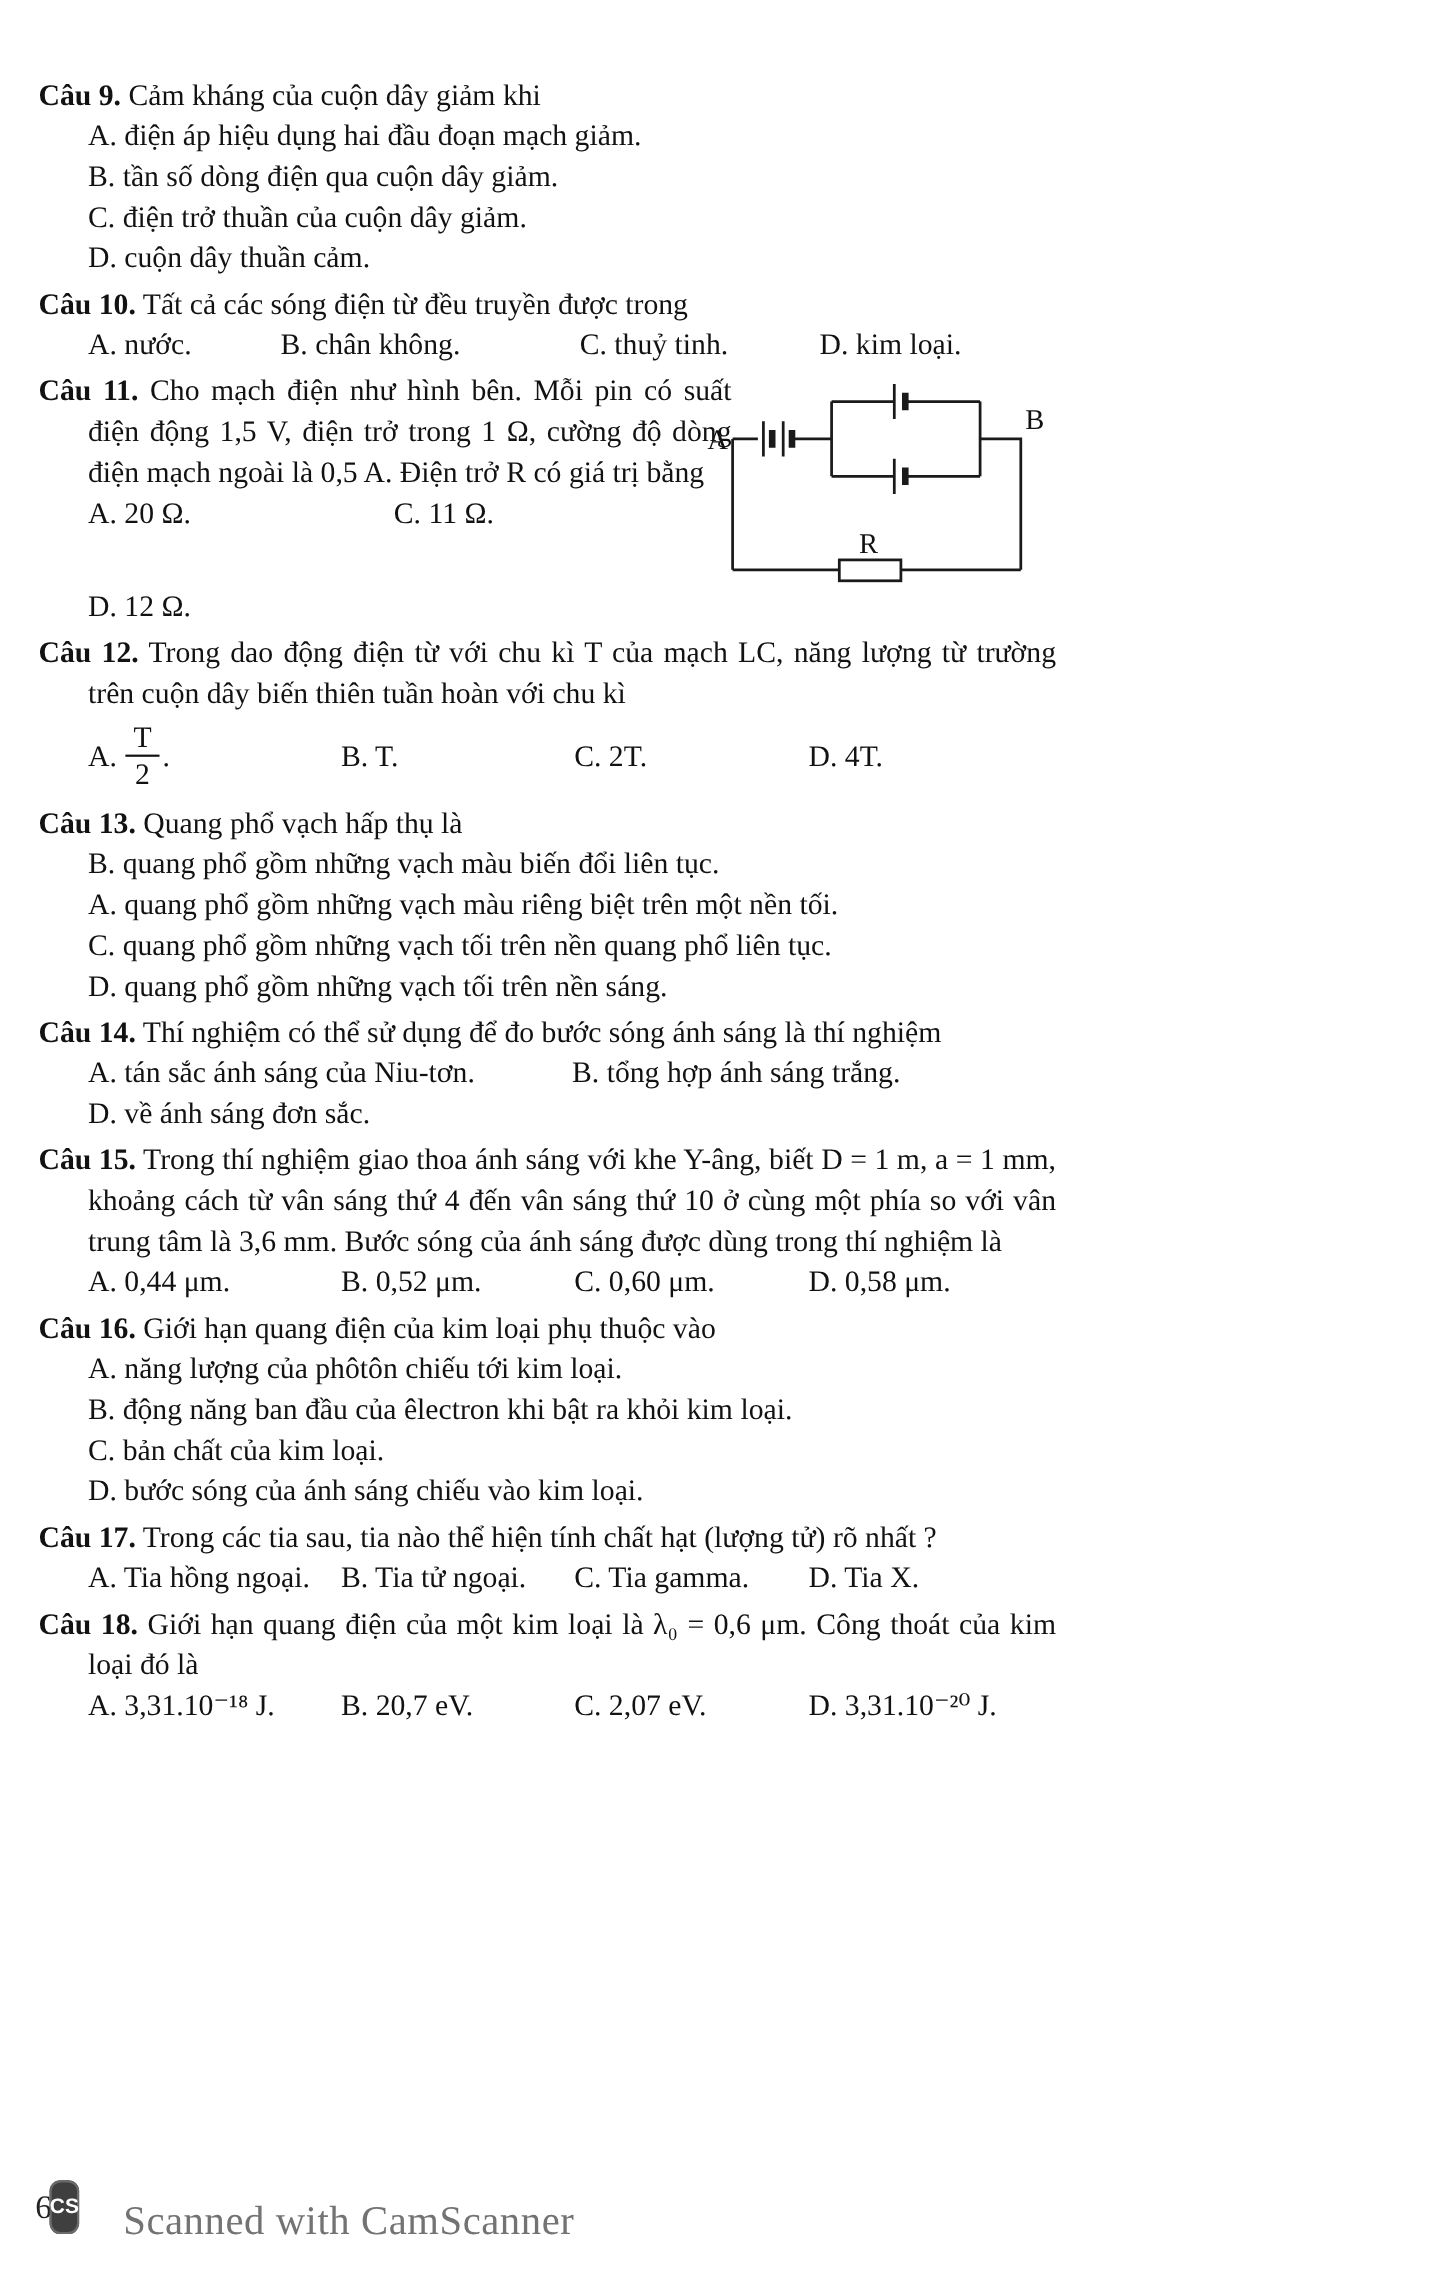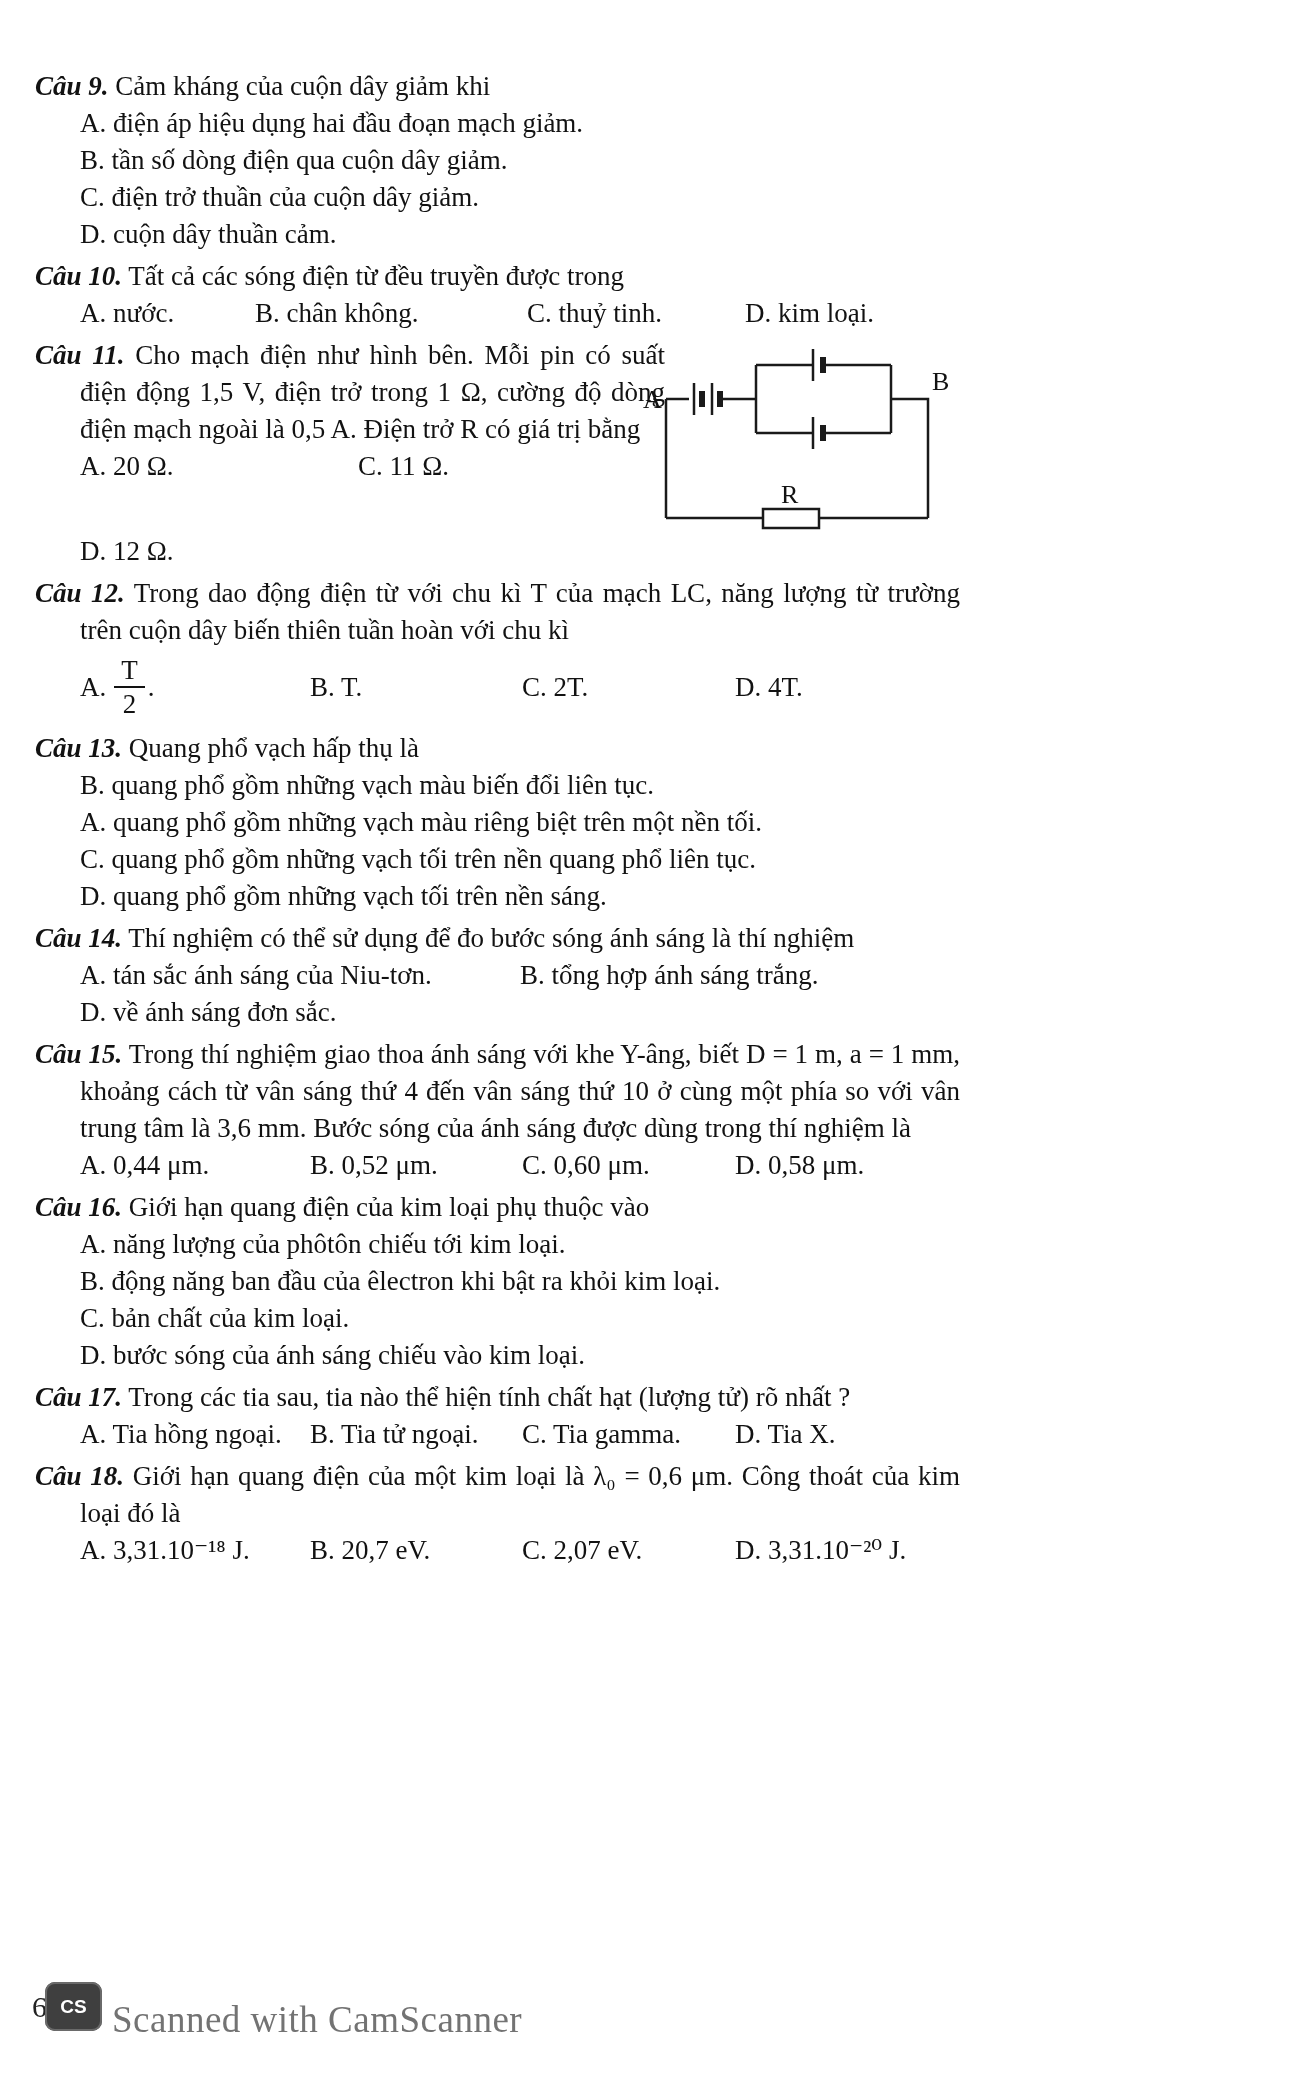--- a/index.html
+++ b/index.html
@@ -22,21 +22,21 @@
     top: 68px;
     width: 925px;
   }
   .question { margin: 0 0 5px 0; position: relative; }
   p { margin: 0; }
   .stem {
     padding-left: 45px;
     text-indent: -45px;
   }
   .stem.just { text-align: justify; }
-  .qlabel { font-weight: bold; font-style: italic; }
+  .qlabel { font-weight: bold; }
   .opts { margin: 0; }
   .opt { padding-left: 45px; }
   .row4a, .row4b, .grid2a, .grid2b {
     padding-left: 45px;
     display: grid;
   }
   .row4a { grid-template-columns: 175px 272px 218px 1fr; }
   .row4b { grid-template-columns: 230px 212px 213px 1fr; }
   .grid2a { grid-template-columns: 230px 1fr; max-width: 530px; gap: 48px; }
   .grid2b { grid-template-columns: 440px 1fr; }
@@ -66,21 +66,21 @@
   .frac .den { padding-top: 1px; }
   .tall-row { align-items: center; min-height: 76px; }
   
   .footer { position: absolute; left: 0; top: 1982px; width: 100%; height: 60px; }
   .page-number {
     position: absolute; left: 32px; top: 6px;
     font-size: 30px; color: #222; z-index: 1;
   }
   .cs-badge {
     position: absolute; left: 45px; top: 0px;
-    width: 57px; height: 49px;
+    width: 27px; height: 49px;
     background: #3f3f3f;
     border-radius: 10px;
     box-shadow: inset 0 0 0 2px #6a6a6a;
     color: #ffffff;
     font-family: "Liberation Sans", "DejaVu Sans", sans-serif;
     font-weight: bold; font-size: 19px;
     display: flex; align-items: center; justify-content: center;
     z-index: 2;
   }
   .watermark-text {

